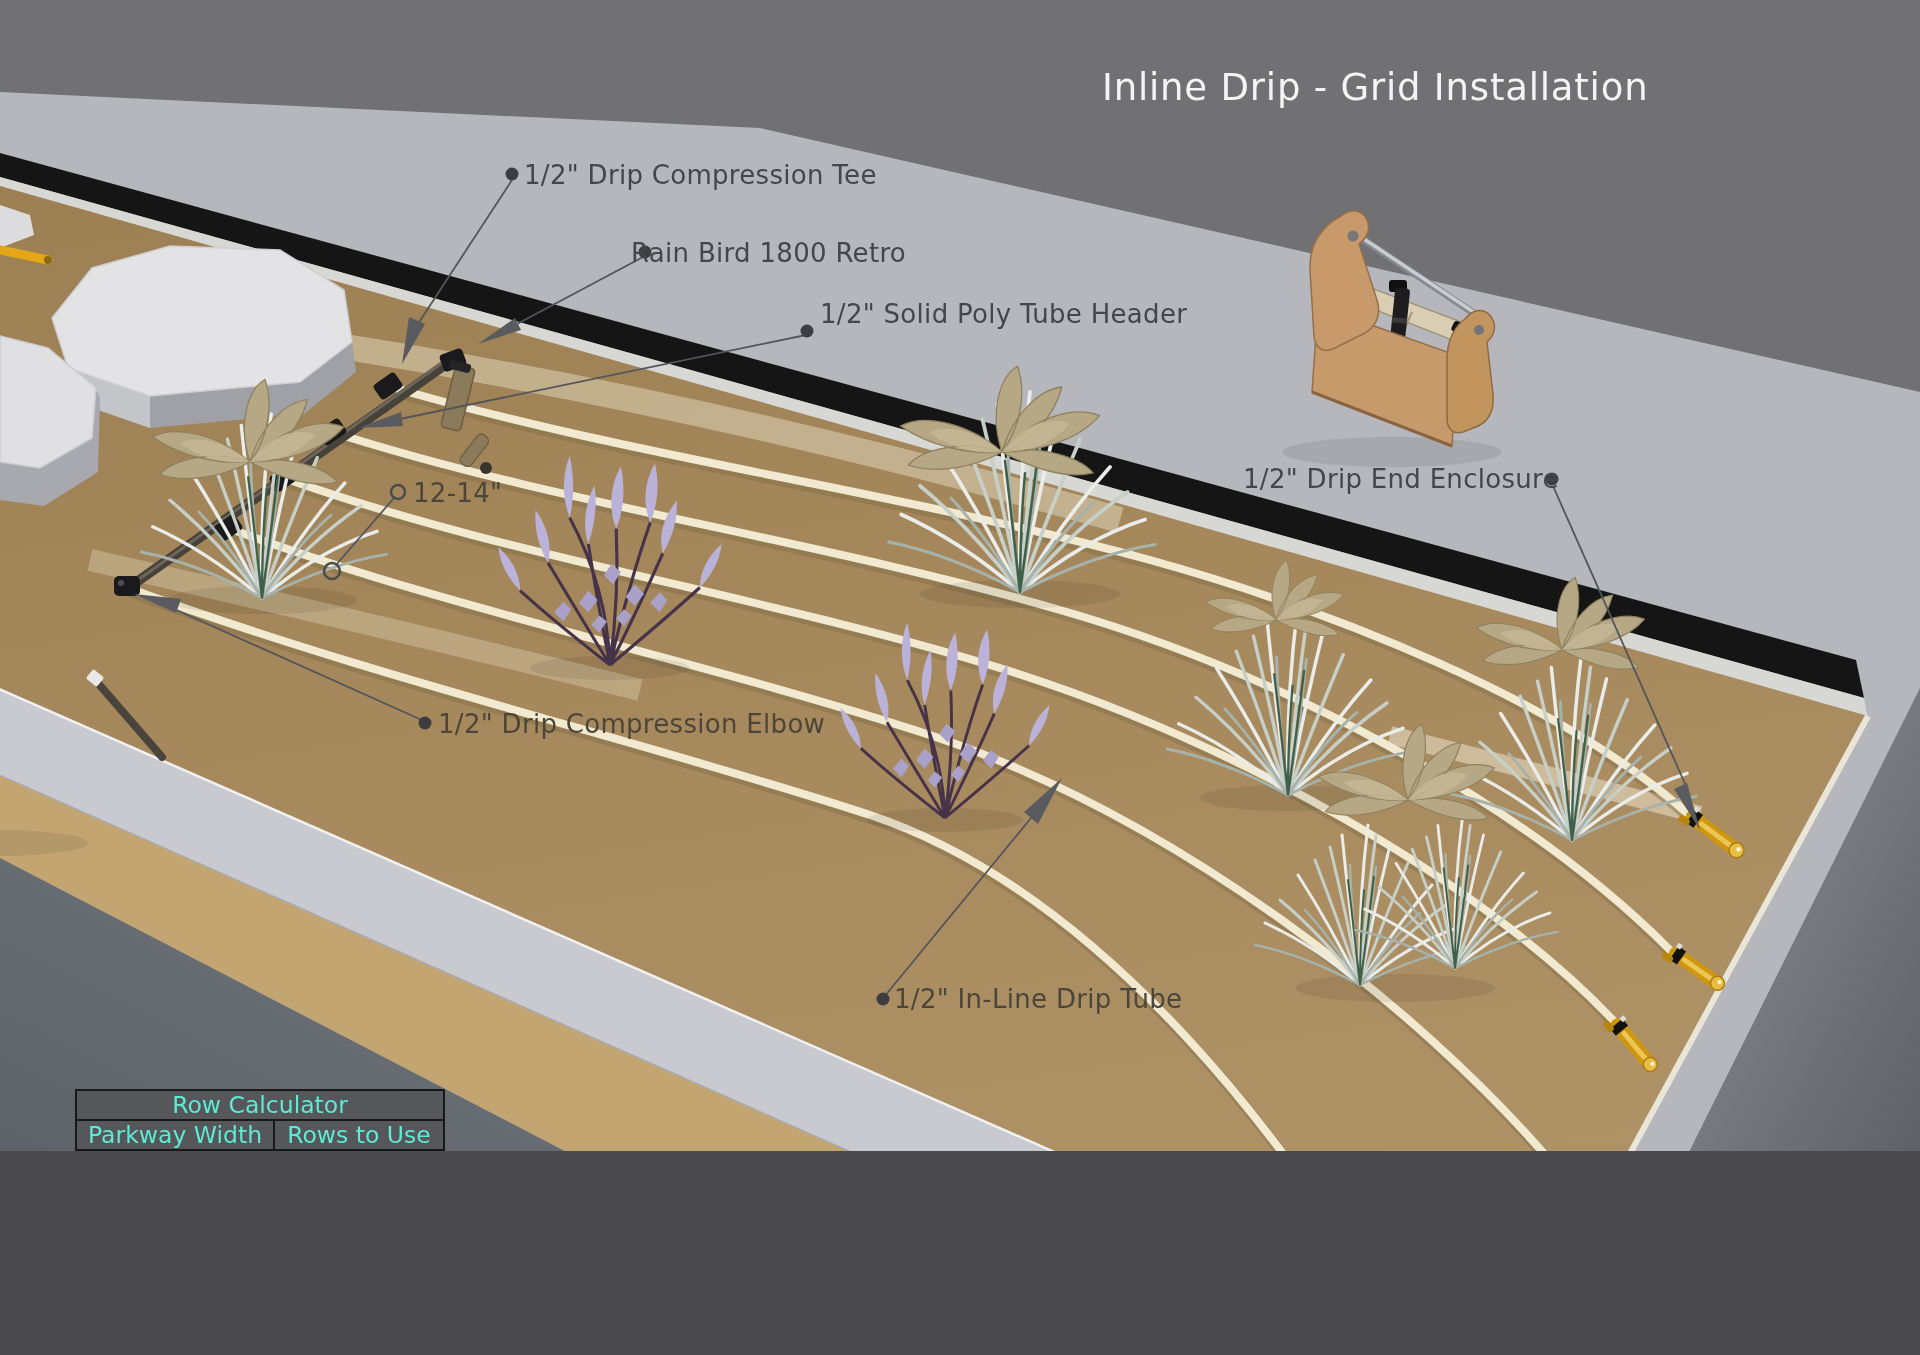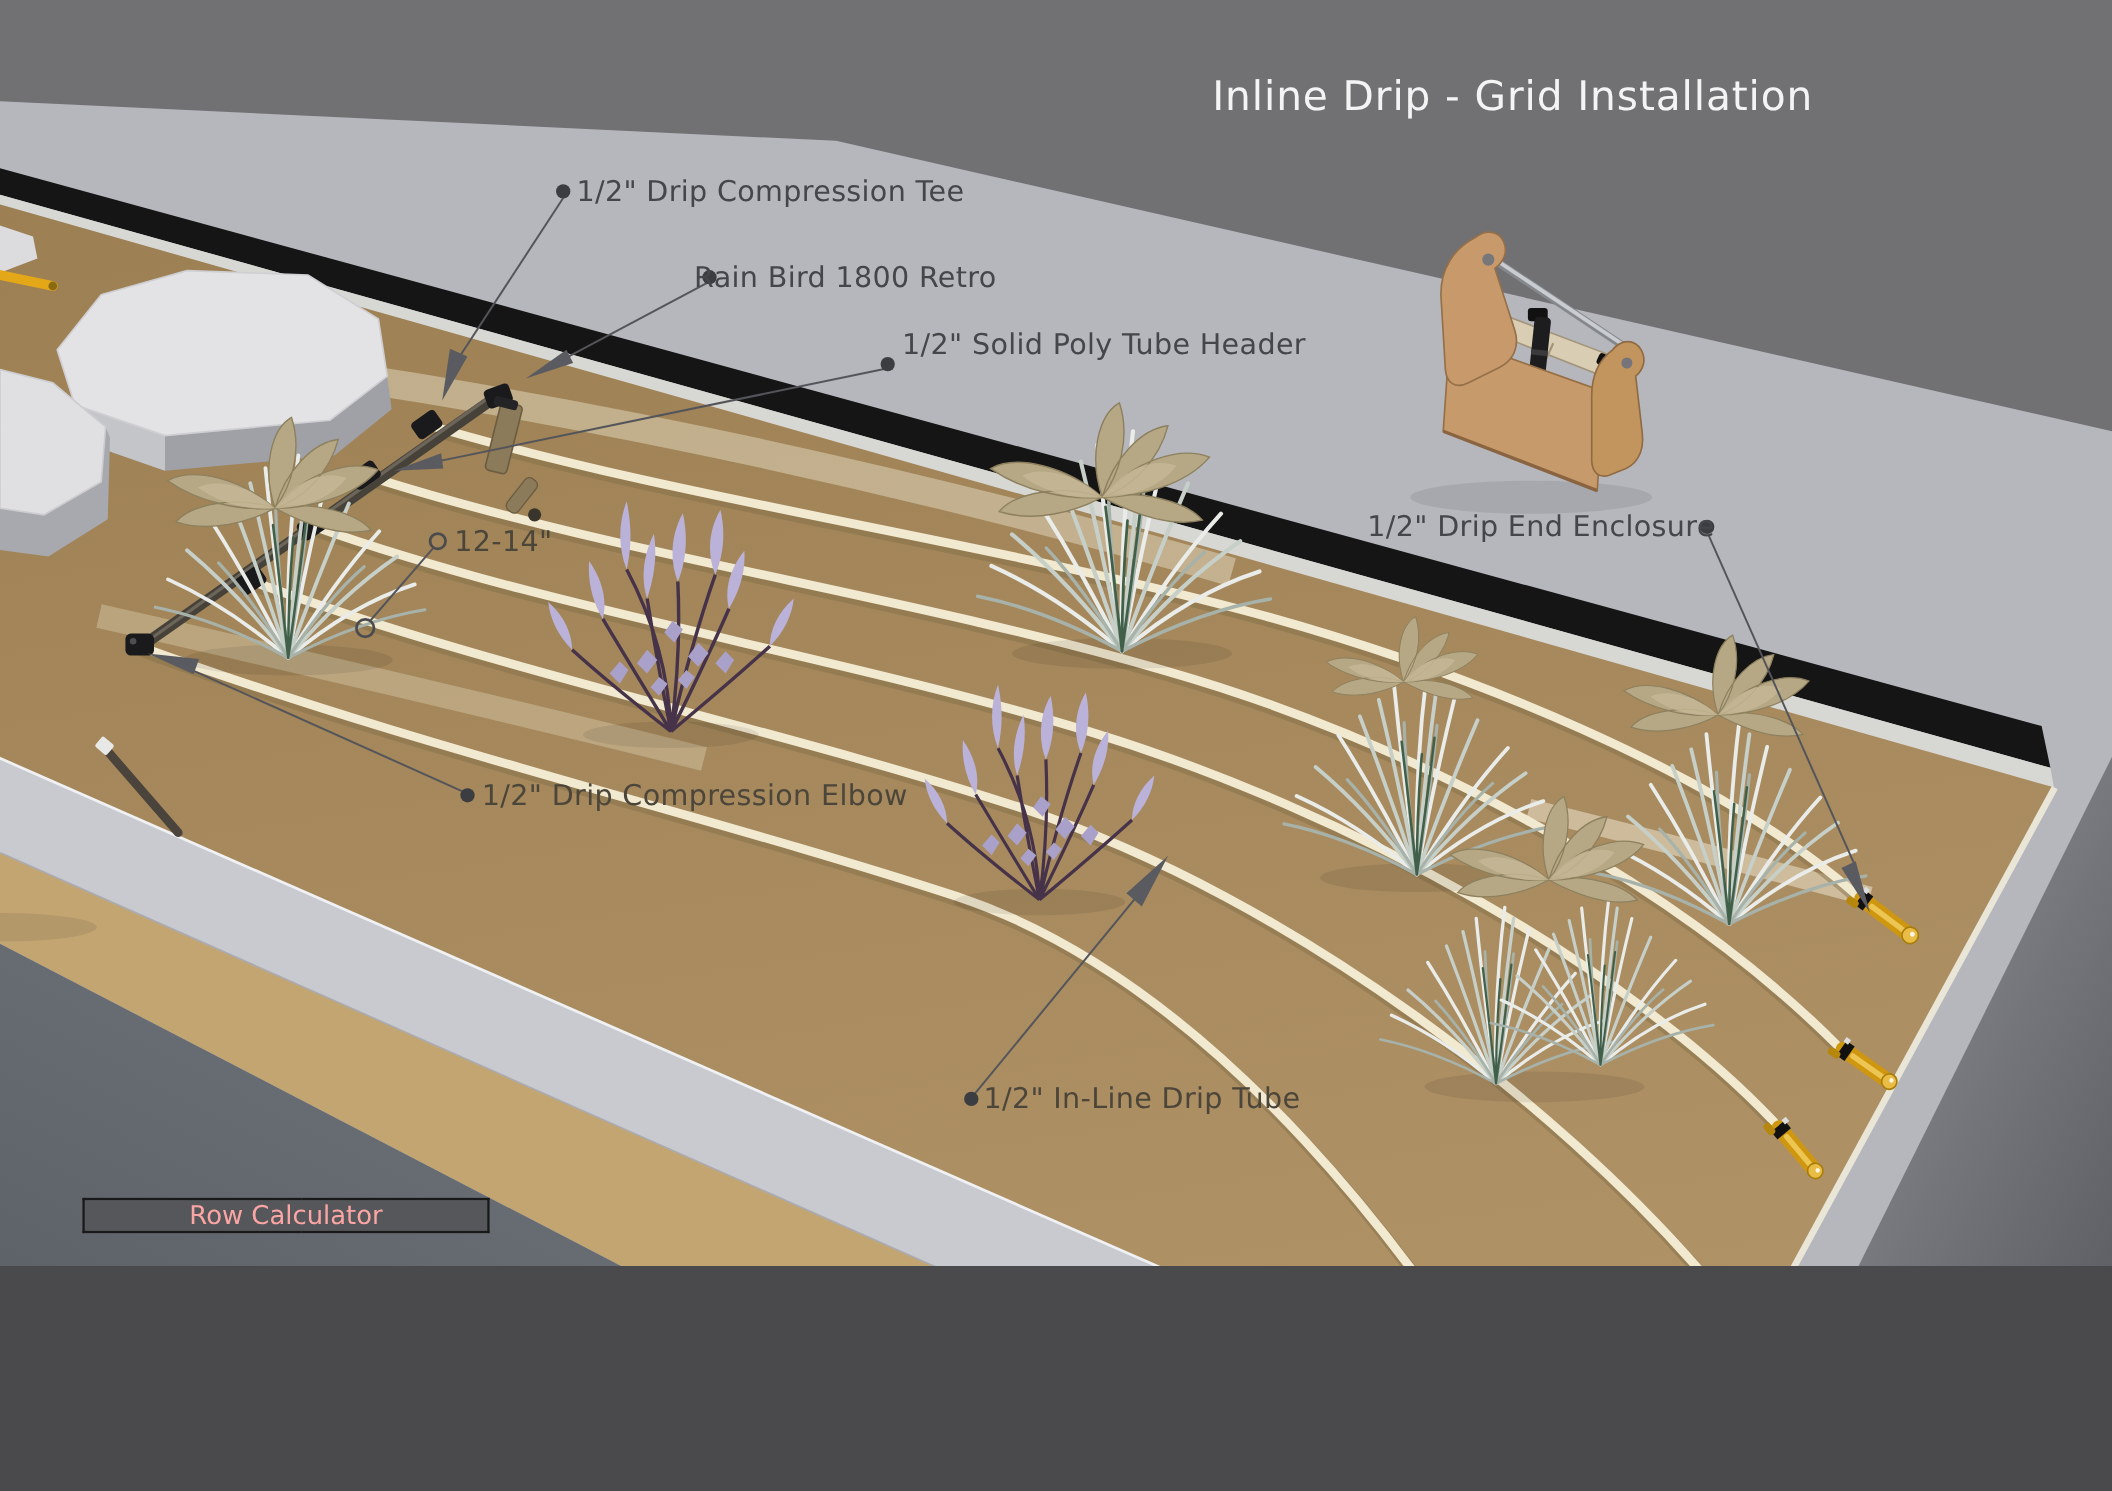--- a/index.html
+++ b/index.html
@@ -11,21 +11,21 @@
   #title{position:absolute;left:1102px;top:66px;font-size:37px;color:#f4f4f5;
          letter-spacing:.8px;white-space:nowrap;}
   .tube{fill:none;stroke:#f1e9d0;stroke-width:8;stroke-linecap:round;}
   .tubeShadow{fill:none;stroke:#836f48;stroke-width:11;opacity:.5;stroke-linecap:round;
               transform:translate(2px,4px);}
   .leader{stroke:#54555a;stroke-width:1.8;fill:none;}
   .arrow{fill:#5a5b60;}
   .bullet{fill:#3c3d40;}
   .dimcirc{fill:none;stroke:#4a4b4e;stroke-width:2.5;}
   table.calc{position:absolute;left:75px;top:1089px;width:368px;border-collapse:collapse;
-       background:#56575a;font-size:23.5px;color:#fca5a5;border:2px solid #191919;
+       background:#56575a;font-size:23.5px;color:#5eead4;border:2px solid #191919;
        table-layout:fixed;}
   table.calc td,table.calc th{border:2px solid #191919;height:27px;padding:0 8px;
        font-weight:normal;overflow:hidden;}
   table.calc .c{text-align:center;padding:0;}
   table.calc th{text-align:center;}
 </style>
 </head>
 <body>
 
 <div id="stage">
@@ -313,16 +313,20 @@
 
 <table class="calc">
   <colgroup>
         <col style="width:198px">
         <col style="width:170px">
       </colgroup>
   <tbody>
         <tr>
           <th colspan="2">Row Calculator</th>
         </tr>
+  <tr>
+    <th>Parkway Width</th>
+    <th>Rows to Use</th>
+  </tr>
 </tbody>
     </table>
 
 </div>
 
 </body></html>

